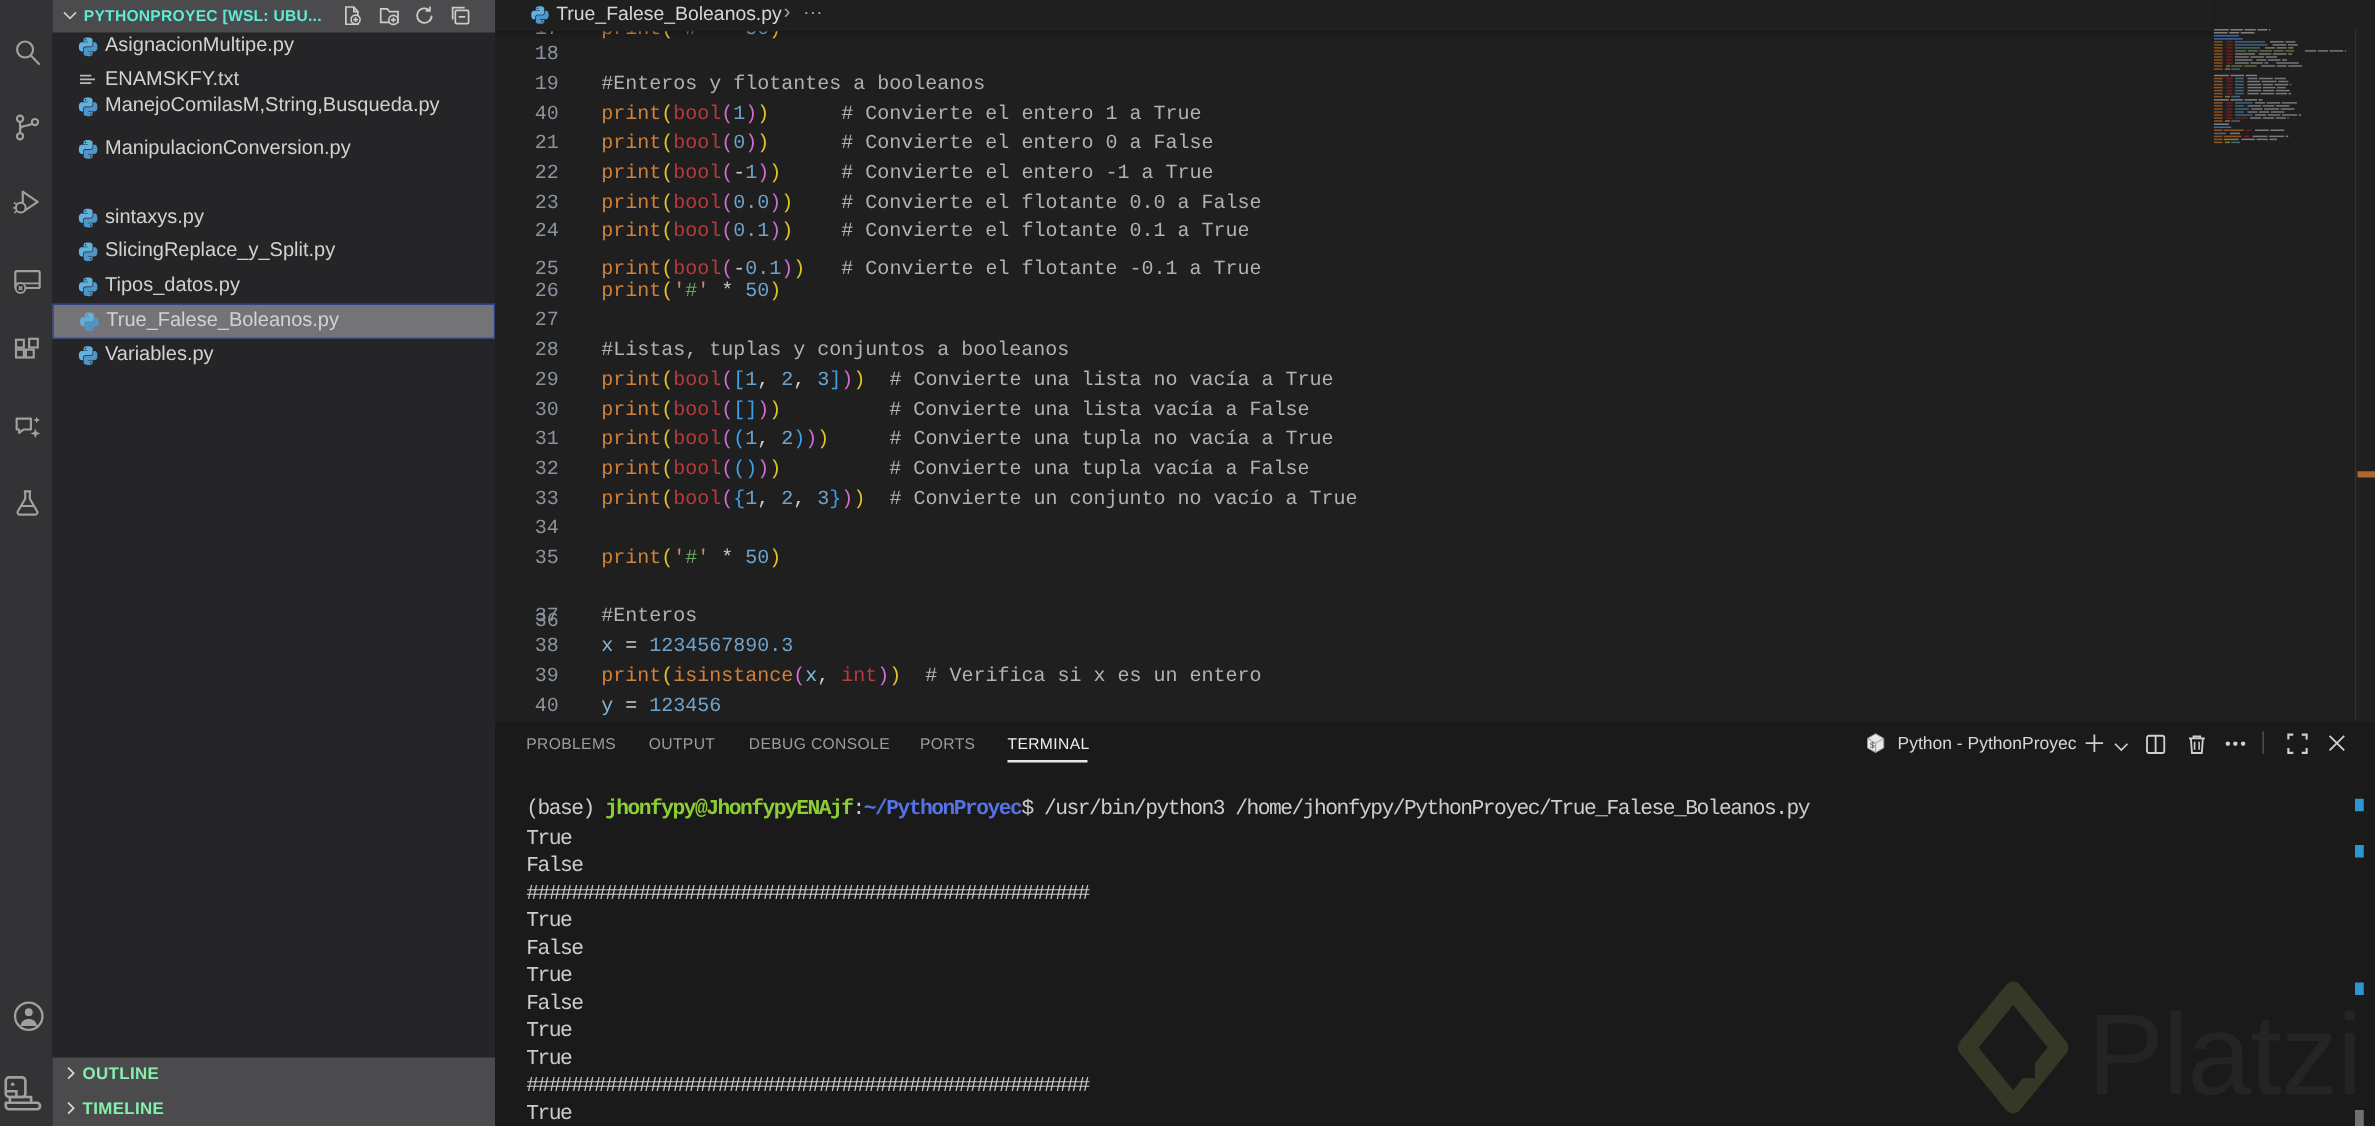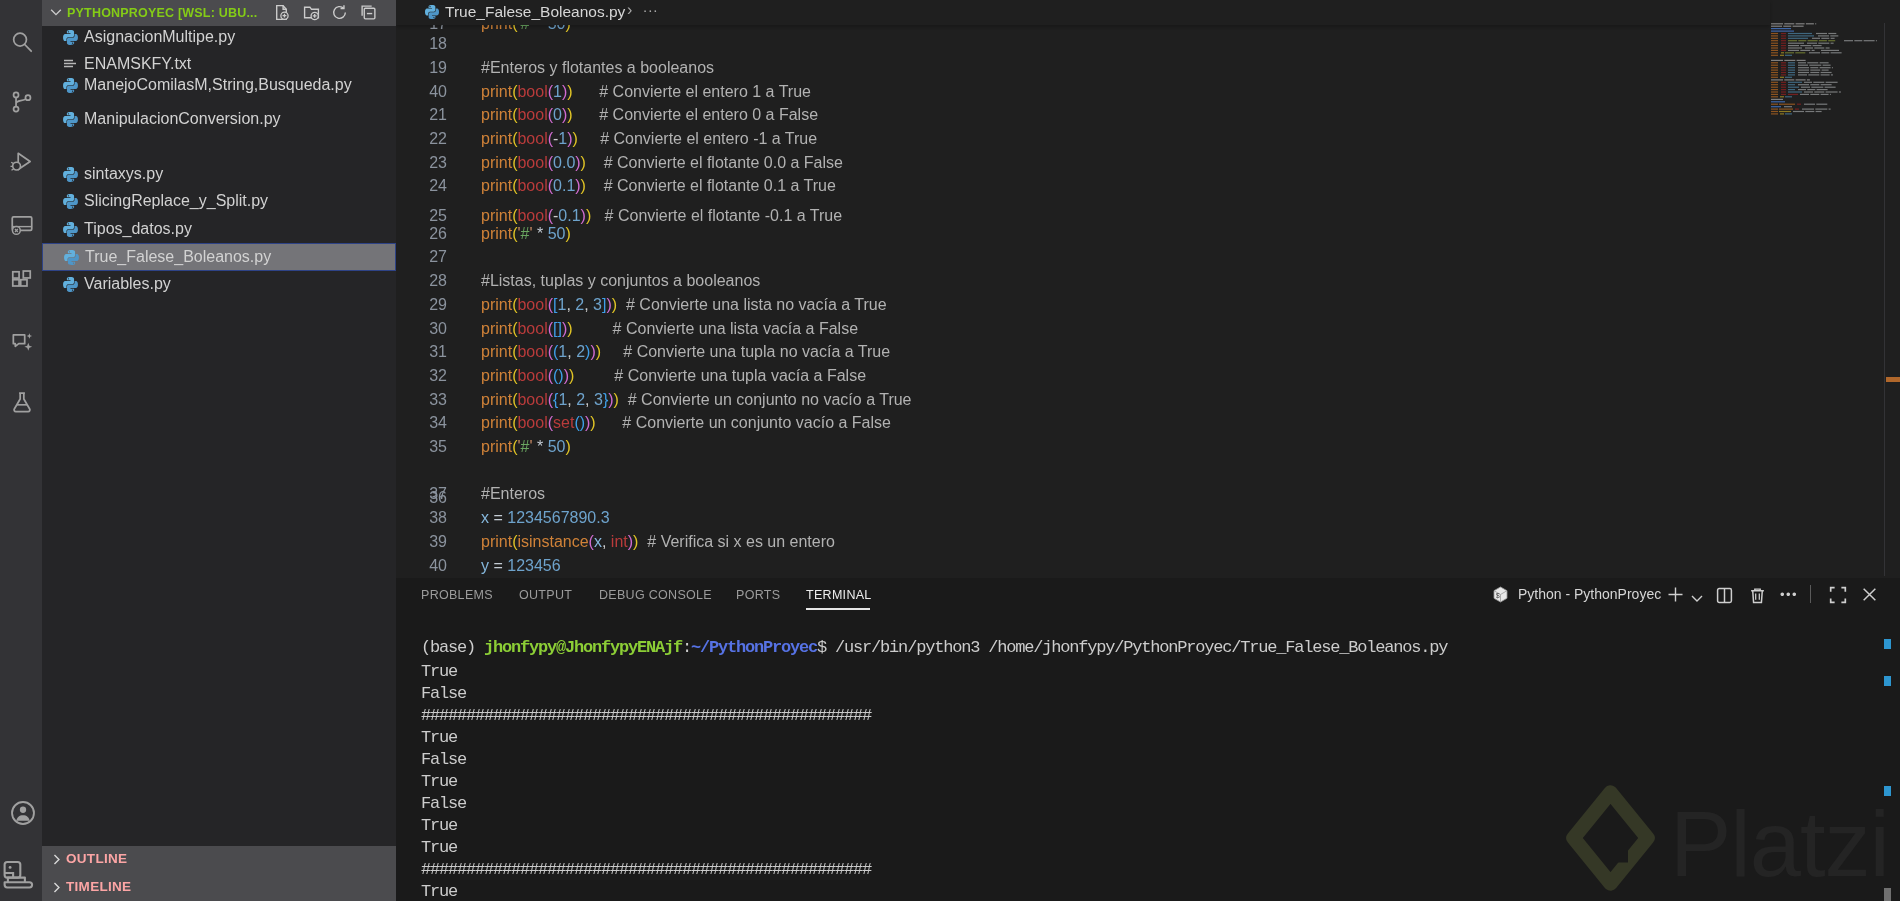--- a/index.html
+++ b/index.html
@@ -1,31 +1,31 @@
 <!DOCTYPE html>
 <html><head><meta charset="utf-8"><style>
 *{margin:0;padding:0;box-sizing:border-box}
 html,body{width:1900px;height:901px;overflow:hidden;background:#1f1f1f;font-family:"Liberation Sans",sans-serif}
 #activity{position:absolute;left:0;top:0;width:42px;height:901px;background:#333336}
 .aic{position:absolute;left:9px}
 #sidebar{position:absolute;left:42px;top:0;width:354px;height:901px;background:#252527}
-#sbheader{position:absolute;left:0;top:0;width:354px;height:26px;background:#4b4b4e;color:#84cc16}
+#sbheader{position:absolute;left:0;top:0;width:354px;height:26px;background:#4b4b4e;color:#5eead4}
 #sbheader .tit{position:absolute;left:25px;top:6px;font-size:12.5px;font-weight:bold;letter-spacing:.2px;white-space:nowrap}
 #sbheader .chv{position:absolute;left:7px;top:5px}
 .hic{position:absolute;top:4px}
 .frow{position:absolute;left:0;width:354px;height:27.5px;color:#d2d2d2}
 .frow.sel{background:#747478;border:1px solid #2e4387}
 .fic{position:absolute;left:20px;top:5px;width:17px;height:17px}
 .fnm{position:absolute;left:42px;top:4px;font-size:16px;white-space:nowrap}
-#outline{position:absolute;left:0;top:846px;width:354px;height:55px;background:#4b4b4e;color:#fca5a5}
+#outline{position:absolute;left:0;top:846px;width:354px;height:55px;background:#4b4b4e;color:#86efac}
 .osec{position:absolute;left:24px;font-size:13.5px;font-weight:bold;letter-spacing:.3px}
 .ochv{position:absolute;left:8px}
 #editor{position:absolute;left:396px;top:0;width:1504px;height:578px;background:#1f1f1f;overflow:hidden}
 #codewrap{position:absolute;left:0;top:0;width:1504px;height:578px}
-.cl{position:absolute;left:0;height:23.7px;width:1504px;white-space:pre;font-family:Liberation Sans, sans-serif;font-size:16px;line-height:23.7px}
+.cl{position:absolute;left:0;height:23.7px;width:1504px;white-space:pre;font-family:Liberation Mono, monospace;font-size:16px;line-height:23.7px}
 .ln{position:absolute;left:0;width:51px;text-align:right;color:#8b939e}
 .ct{position:absolute;left:85px}
 .o{color:#d08238}.r{color:#b93b3b}.g1{color:#e0c426}.g2{color:#d16cd1}.g3{color:#3f9fe8}
 .n{color:#6ea3cc}.c{color:#b2b2b2}.q{color:#c98a64}.hs{color:#6aa661}.v{color:#85b7dc}.op{color:#c3cbd3}.w{color:#cccccc}
 #breadcrumb{position:absolute;left:396px;top:0;width:1374px;height:25px;background:#1f1f1f;box-shadow:0 2px 3px rgba(0,0,0,.22)}
 #breadcrumb .bic{position:absolute;left:28px;top:4px}
 #breadcrumb .bnm{position:absolute;left:49px;top:3px;font-size:15.5px;color:#d6d6d6;white-space:nowrap}
 #breadcrumb .bsep{position:absolute;left:231px;top:1px;font-size:16px;color:#a8a8a8}
 #breadcrumb .bdots{position:absolute;left:247px;top:-2px;font-size:15px;color:#a8a8a8;letter-spacing:1px}
 .mm{position:absolute;left:1375px;top:0}
@@ -58,21 +58,21 @@
 <div class="cl" style="top:174.3px"><span class="ln">24</span><span class="ct"><span class="o">print</span><span class="g1">(</span><span class="r">bool</span><span class="g2">(</span><span class="n">0.1</span><span class="g2">)</span><span class="g1">)</span><span class="w">    </span><span class="c"># Convierte el flotante 0.1 a True</span></span></div>
 <div class="cl" style="top:204px"><span class="ln">25</span><span class="ct"><span class="o">print</span><span class="g1">(</span><span class="r">bool</span><span class="g2">(</span><span class="w">-</span><span class="n">0.1</span><span class="g2">)</span><span class="g1">)</span><span class="w">   </span><span class="c"># Convierte el flotante -0.1 a True</span></span></div>
 <div class="cl" style="top:221.8px"><span class="ln">26</span><span class="ct"><span class="o">print</span><span class="g1">(</span><span class="q">'</span><span class="hs">#</span><span class="q">'</span><span class="w"> </span><span class="op">*</span><span class="w"> </span><span class="n">50</span><span class="g1">)</span></span></div>
 <div class="cl" style="top:245.4px"><span class="ln">27</span><span class="ct"></span></div>
 <div class="cl" style="top:269.1px"><span class="ln">28</span><span class="ct"><span class="c">#Listas, tuplas y conjuntos a booleanos</span></span></div>
 <div class="cl" style="top:292.8px"><span class="ln">29</span><span class="ct"><span class="o">print</span><span class="g1">(</span><span class="r">bool</span><span class="g2">(</span><span class="g3">[</span><span class="n">1</span><span class="w">, </span><span class="n">2</span><span class="w">, </span><span class="n">3</span><span class="g3">]</span><span class="g2">)</span><span class="g1">)</span><span class="w">  </span><span class="c"># Convierte una lista no vacía a True</span></span></div>
 <div class="cl" style="top:316.5px"><span class="ln">30</span><span class="ct"><span class="o">print</span><span class="g1">(</span><span class="r">bool</span><span class="g2">(</span><span class="g3">[]</span><span class="g2">)</span><span class="g1">)</span><span class="w">         </span><span class="c"># Convierte una lista vacía a False</span></span></div>
 <div class="cl" style="top:340.2px"><span class="ln">31</span><span class="ct"><span class="o">print</span><span class="g1">(</span><span class="r">bool</span><span class="g2">(</span><span class="g3">(</span><span class="n">1</span><span class="w">, </span><span class="n">2</span><span class="g3">)</span><span class="g2">)</span><span class="g1">)</span><span class="w">     </span><span class="c"># Convierte una tupla no vacía a True</span></span></div>
 <div class="cl" style="top:363.9px"><span class="ln">32</span><span class="ct"><span class="o">print</span><span class="g1">(</span><span class="r">bool</span><span class="g2">(</span><span class="g3">()</span><span class="g2">)</span><span class="g1">)</span><span class="w">         </span><span class="c"># Convierte una tupla vacía a False</span></span></div>
 <div class="cl" style="top:387.6px"><span class="ln">33</span><span class="ct"><span class="o">print</span><span class="g1">(</span><span class="r">bool</span><span class="g2">(</span><span class="g3">{</span><span class="n">1</span><span class="w">, </span><span class="n">2</span><span class="w">, </span><span class="n">3</span><span class="g3">}</span><span class="g2">)</span><span class="g1">)</span><span class="w">  </span><span class="c"># Convierte un conjunto no vacío a True</span></span></div>
-<div class="cl" style="top:411.3px"><span class="ln">34</span><span class="ct"><span class="o">print</span><span class="g1">(</span><span class="r">bool</span><span class="g2">(</span><span class="r">set</span><span class="g3">()</span><span class="g2">)</span><span class="g1">)</span><span class="w">      </span><span class="c"># Convierte un conjunto vacío a False</span></span></div>
+<div class="cl" style="top:411.3px"><span class="ln">34</span></div>
 <div class="cl" style="top:435.0px"><span class="ln">35</span><span class="ct"><span class="o">print</span><span class="g1">(</span><span class="q">'</span><span class="hs">#</span><span class="q">'</span><span class="w"> </span><span class="op">*</span><span class="w"> </span><span class="n">50</span><span class="g1">)</span></span></div>
 <div class="cl" style="top:486px"><span class="ln">36</span><span class="ct"></span></div>
 <div class="cl" style="top:482.4px"><span class="ln">37</span><span class="ct"><span class="c">#Enteros</span></span></div>
 <div class="cl" style="top:506.1px"><span class="ln">38</span><span class="ct"><span class="v">x</span><span class="w"> </span><span class="op">=</span><span class="w"> </span><span class="n">1234567890.3</span></span></div>
 <div class="cl" style="top:529.9px"><span class="ln">39</span><span class="ct"><span class="o">print</span><span class="g1">(</span><span class="o">isinstance</span><span class="g2">(</span><span class="v">x</span><span class="w">, </span><span class="r">int</span><span class="g2">)</span><span class="g1">)</span><span class="w">  </span><span class="c"># Verifica si x es un entero</span></span></div>
 <div class="cl" style="top:553.5px"><span class="ln">40</span><span class="ct"><span class="v">y</span><span class="w"> </span><span class="op">=</span><span class="w"> </span><span class="n">123456</span></span></div>
 </div>
 <svg class="mm" width="115" height="120" viewBox="0 0 115 120">
       <rect x="0.0" y="23.2" width="12.0" height="1.2" fill="#808080"></rect>
       <rect x="13.3" y="23.2" width="10.0" height="1.2" fill="#808080"></rect>

